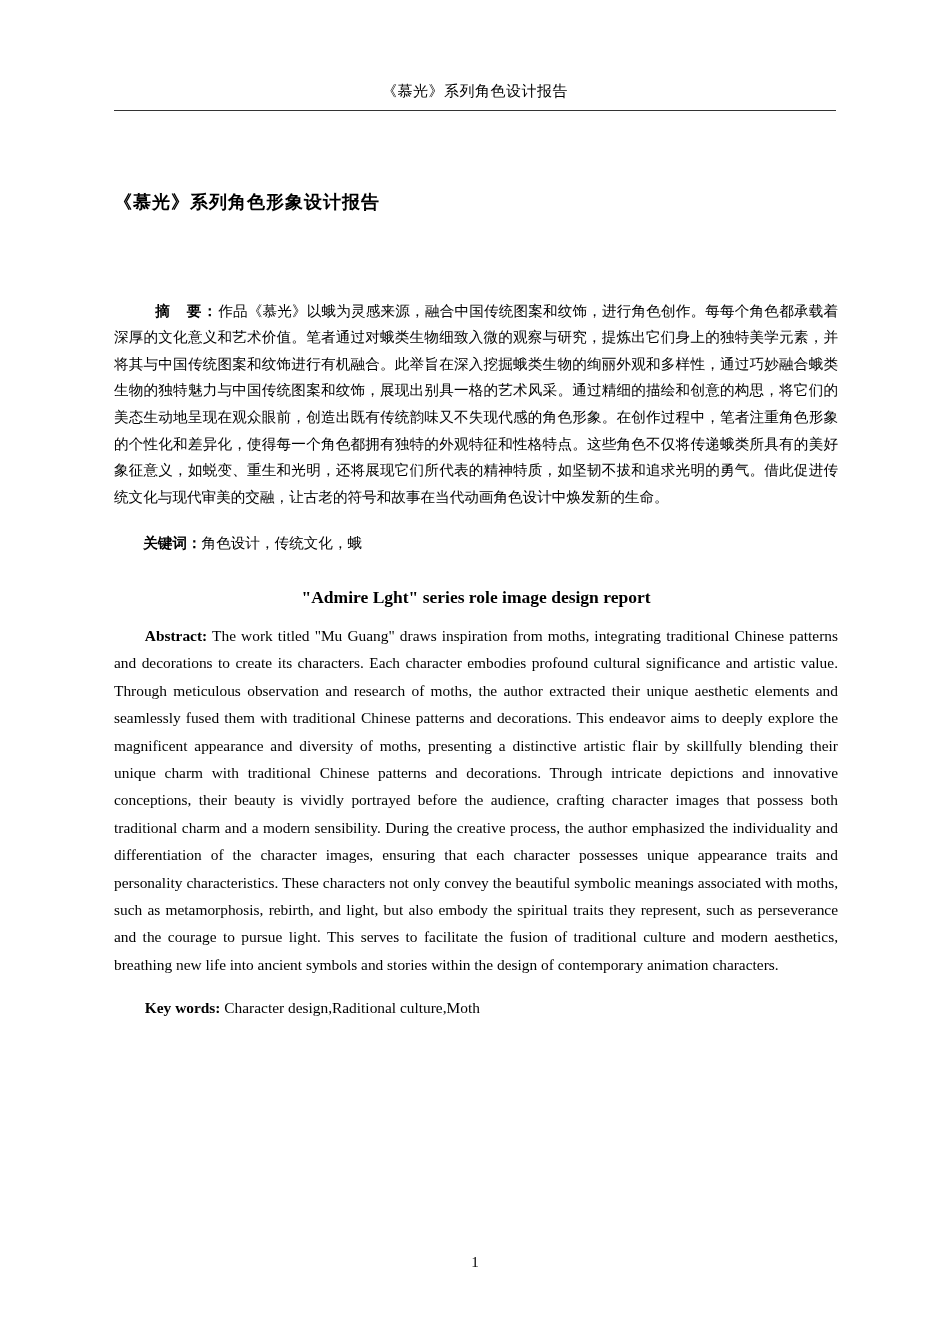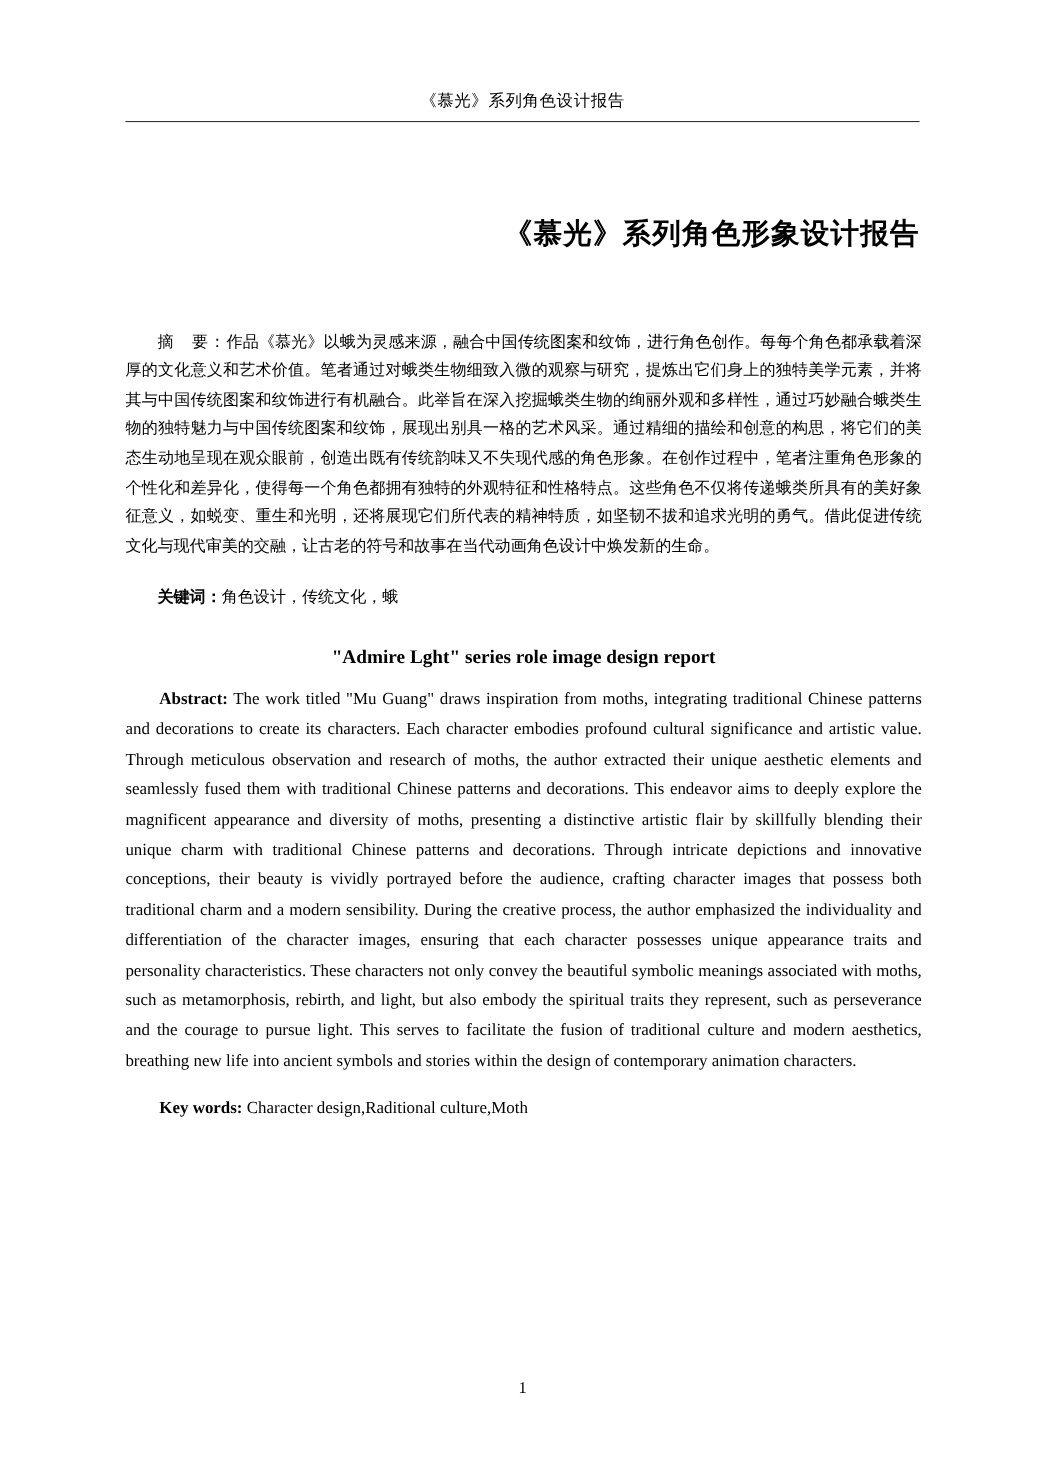--- a/index.html
+++ b/index.html
@@ -42,45 +42,46 @@
     height: 0;
     border-top: 1px solid #333333;
   }
 
   
   .doc-title {
     position: absolute;
     top: 178px;
     left: 114px;
     width: 722px;
-    text-align: right;
+    text-align: left;
     font-family: "DejaVu Serif", serif;
-    font-size: 26px;
+    font-size: 18px;
     font-weight: bold;
     letter-spacing: 1px;
   }
 
   
   .content {
     position: absolute;
     top: 283px;
     left: 114px;
     width: 724px;
   }
 
   .cn-block {
     font-family: "DejaVu Serif", serif;
     font-size: 14.6px;
     line-height: 26.6px;
     text-align: justify;
     text-justify: inter-ideograph;
   }
   .cn-block .lead {
-    font-weight: normal;
+    font-weight: bold;
     letter-spacing: 1px;
+    margin-left: 12px;
   }
   .indent-2 {
     text-indent: 2em;
   }
 
   .keywords-cn {
     font-family: "DejaVu Serif", serif;
     font-size: 14.6px;
     line-height: 26.6px;
     margin-top: 20px;

